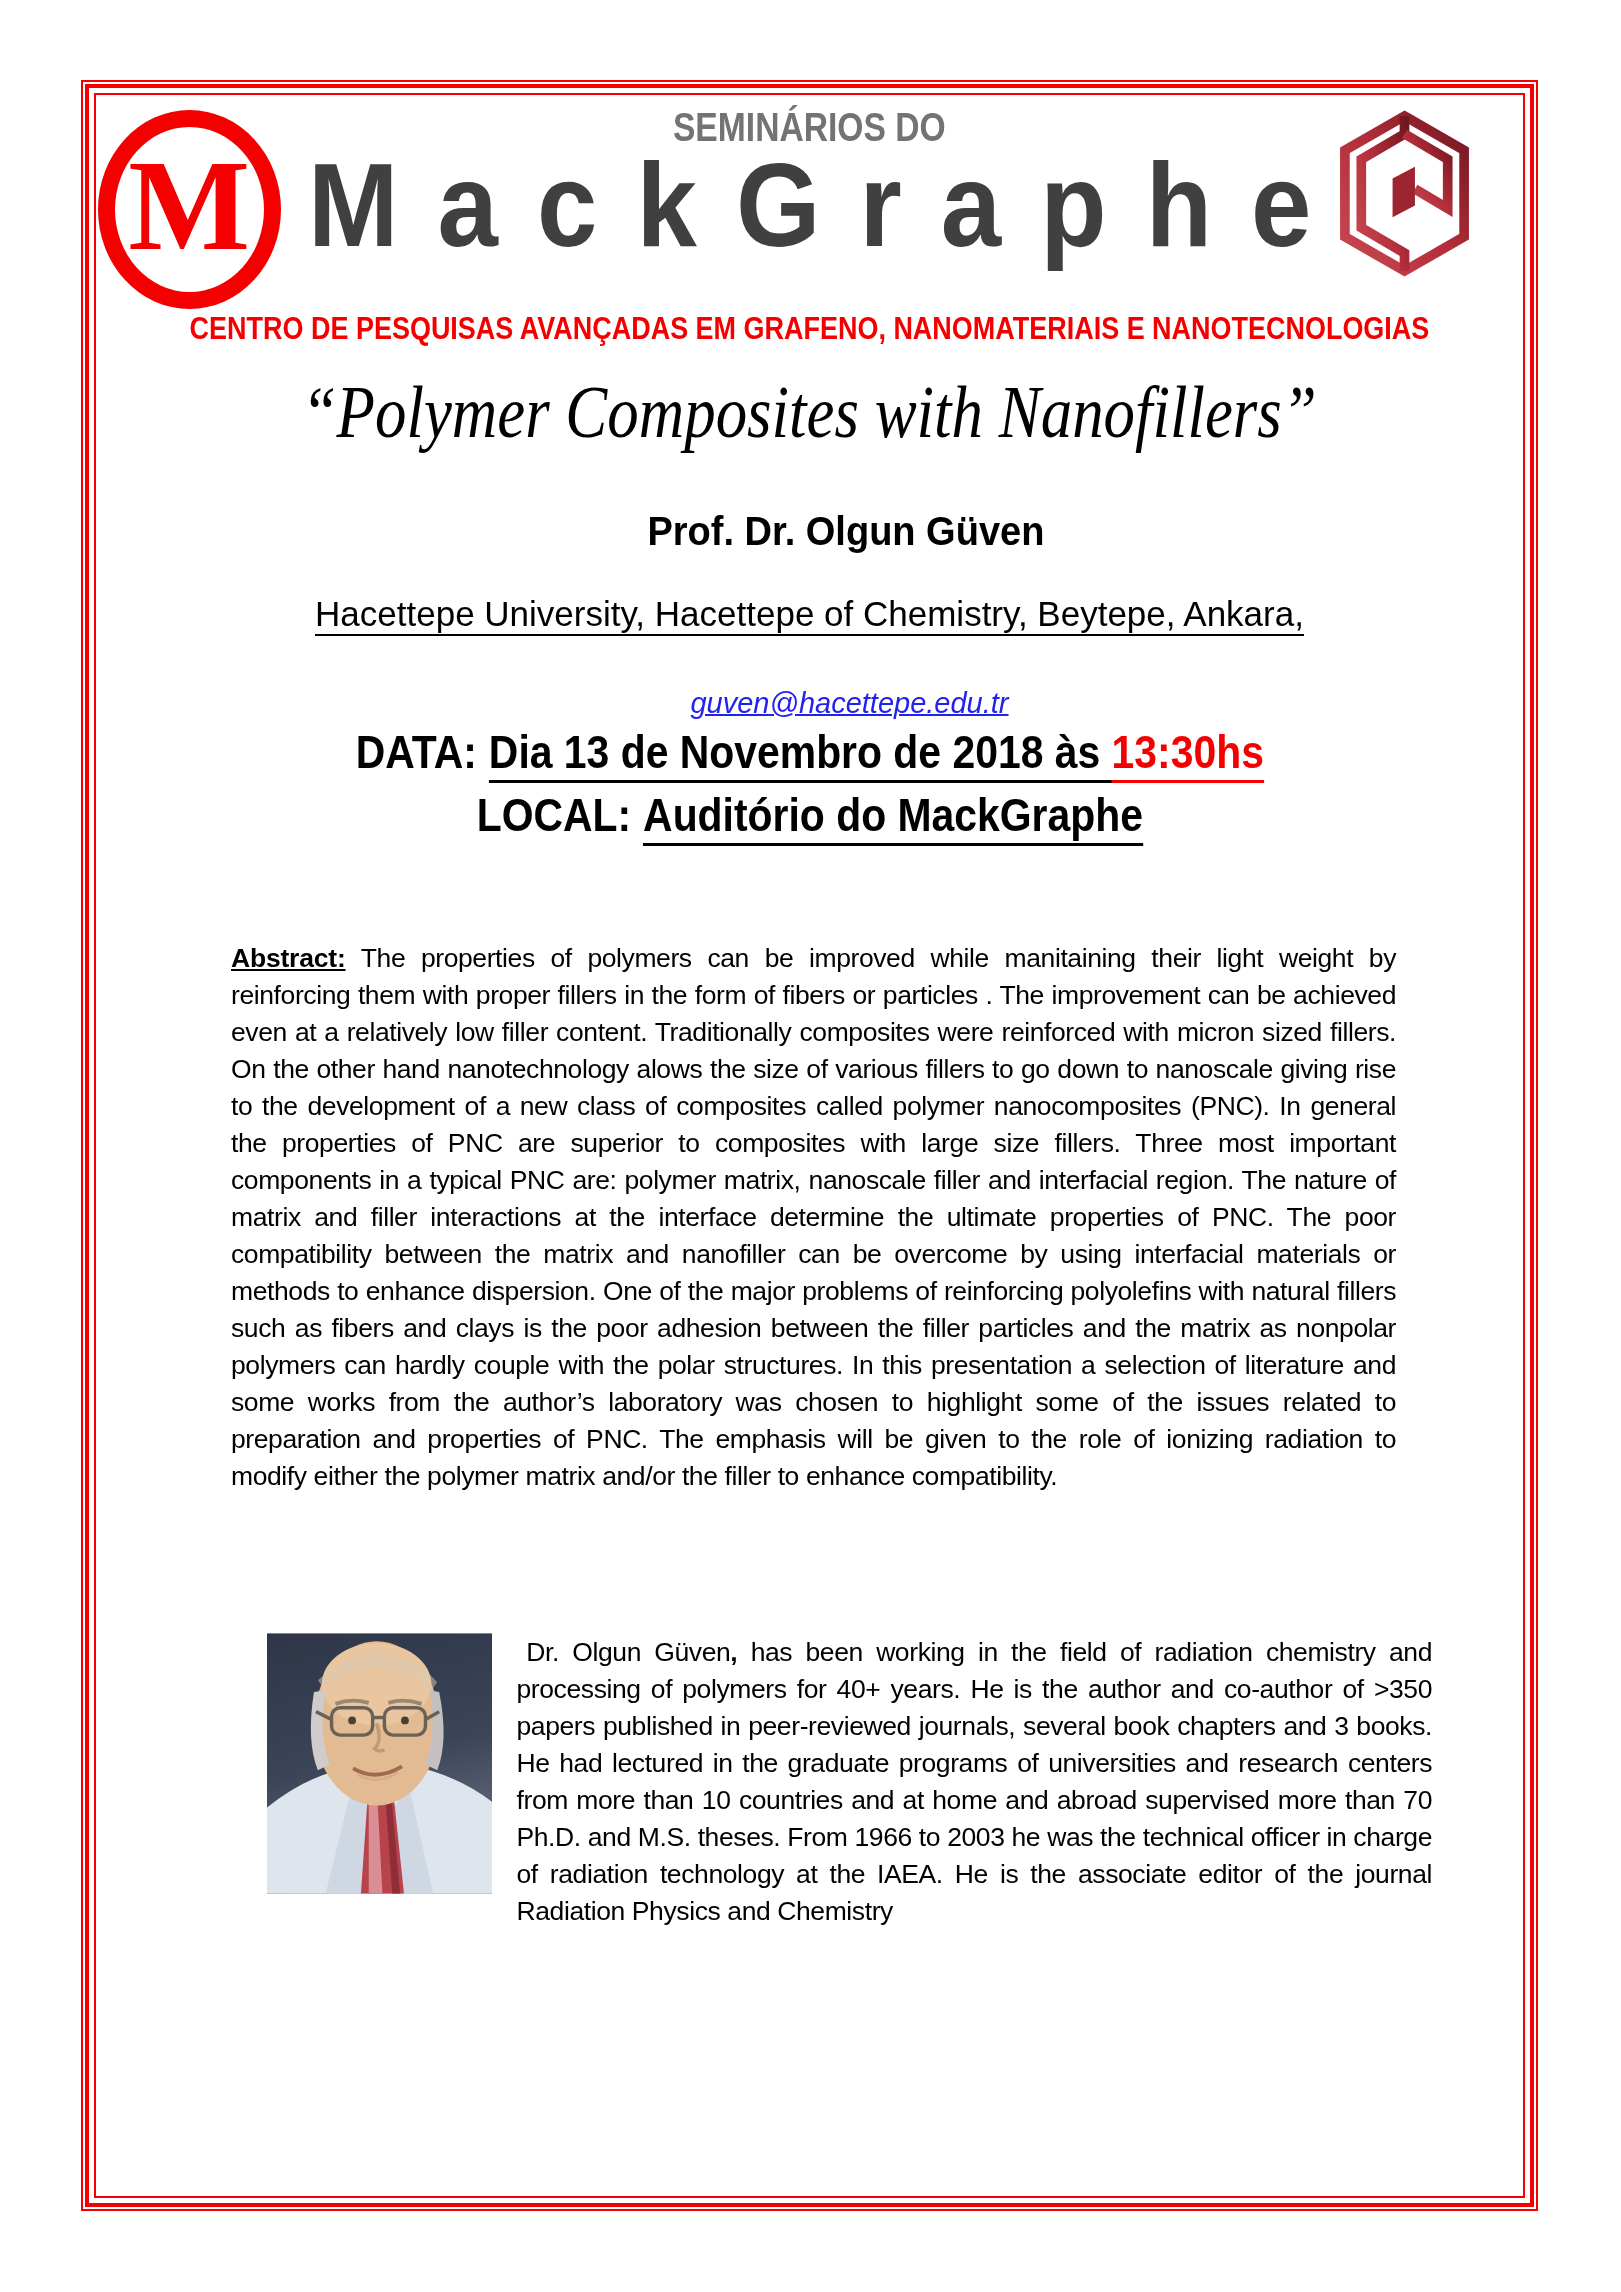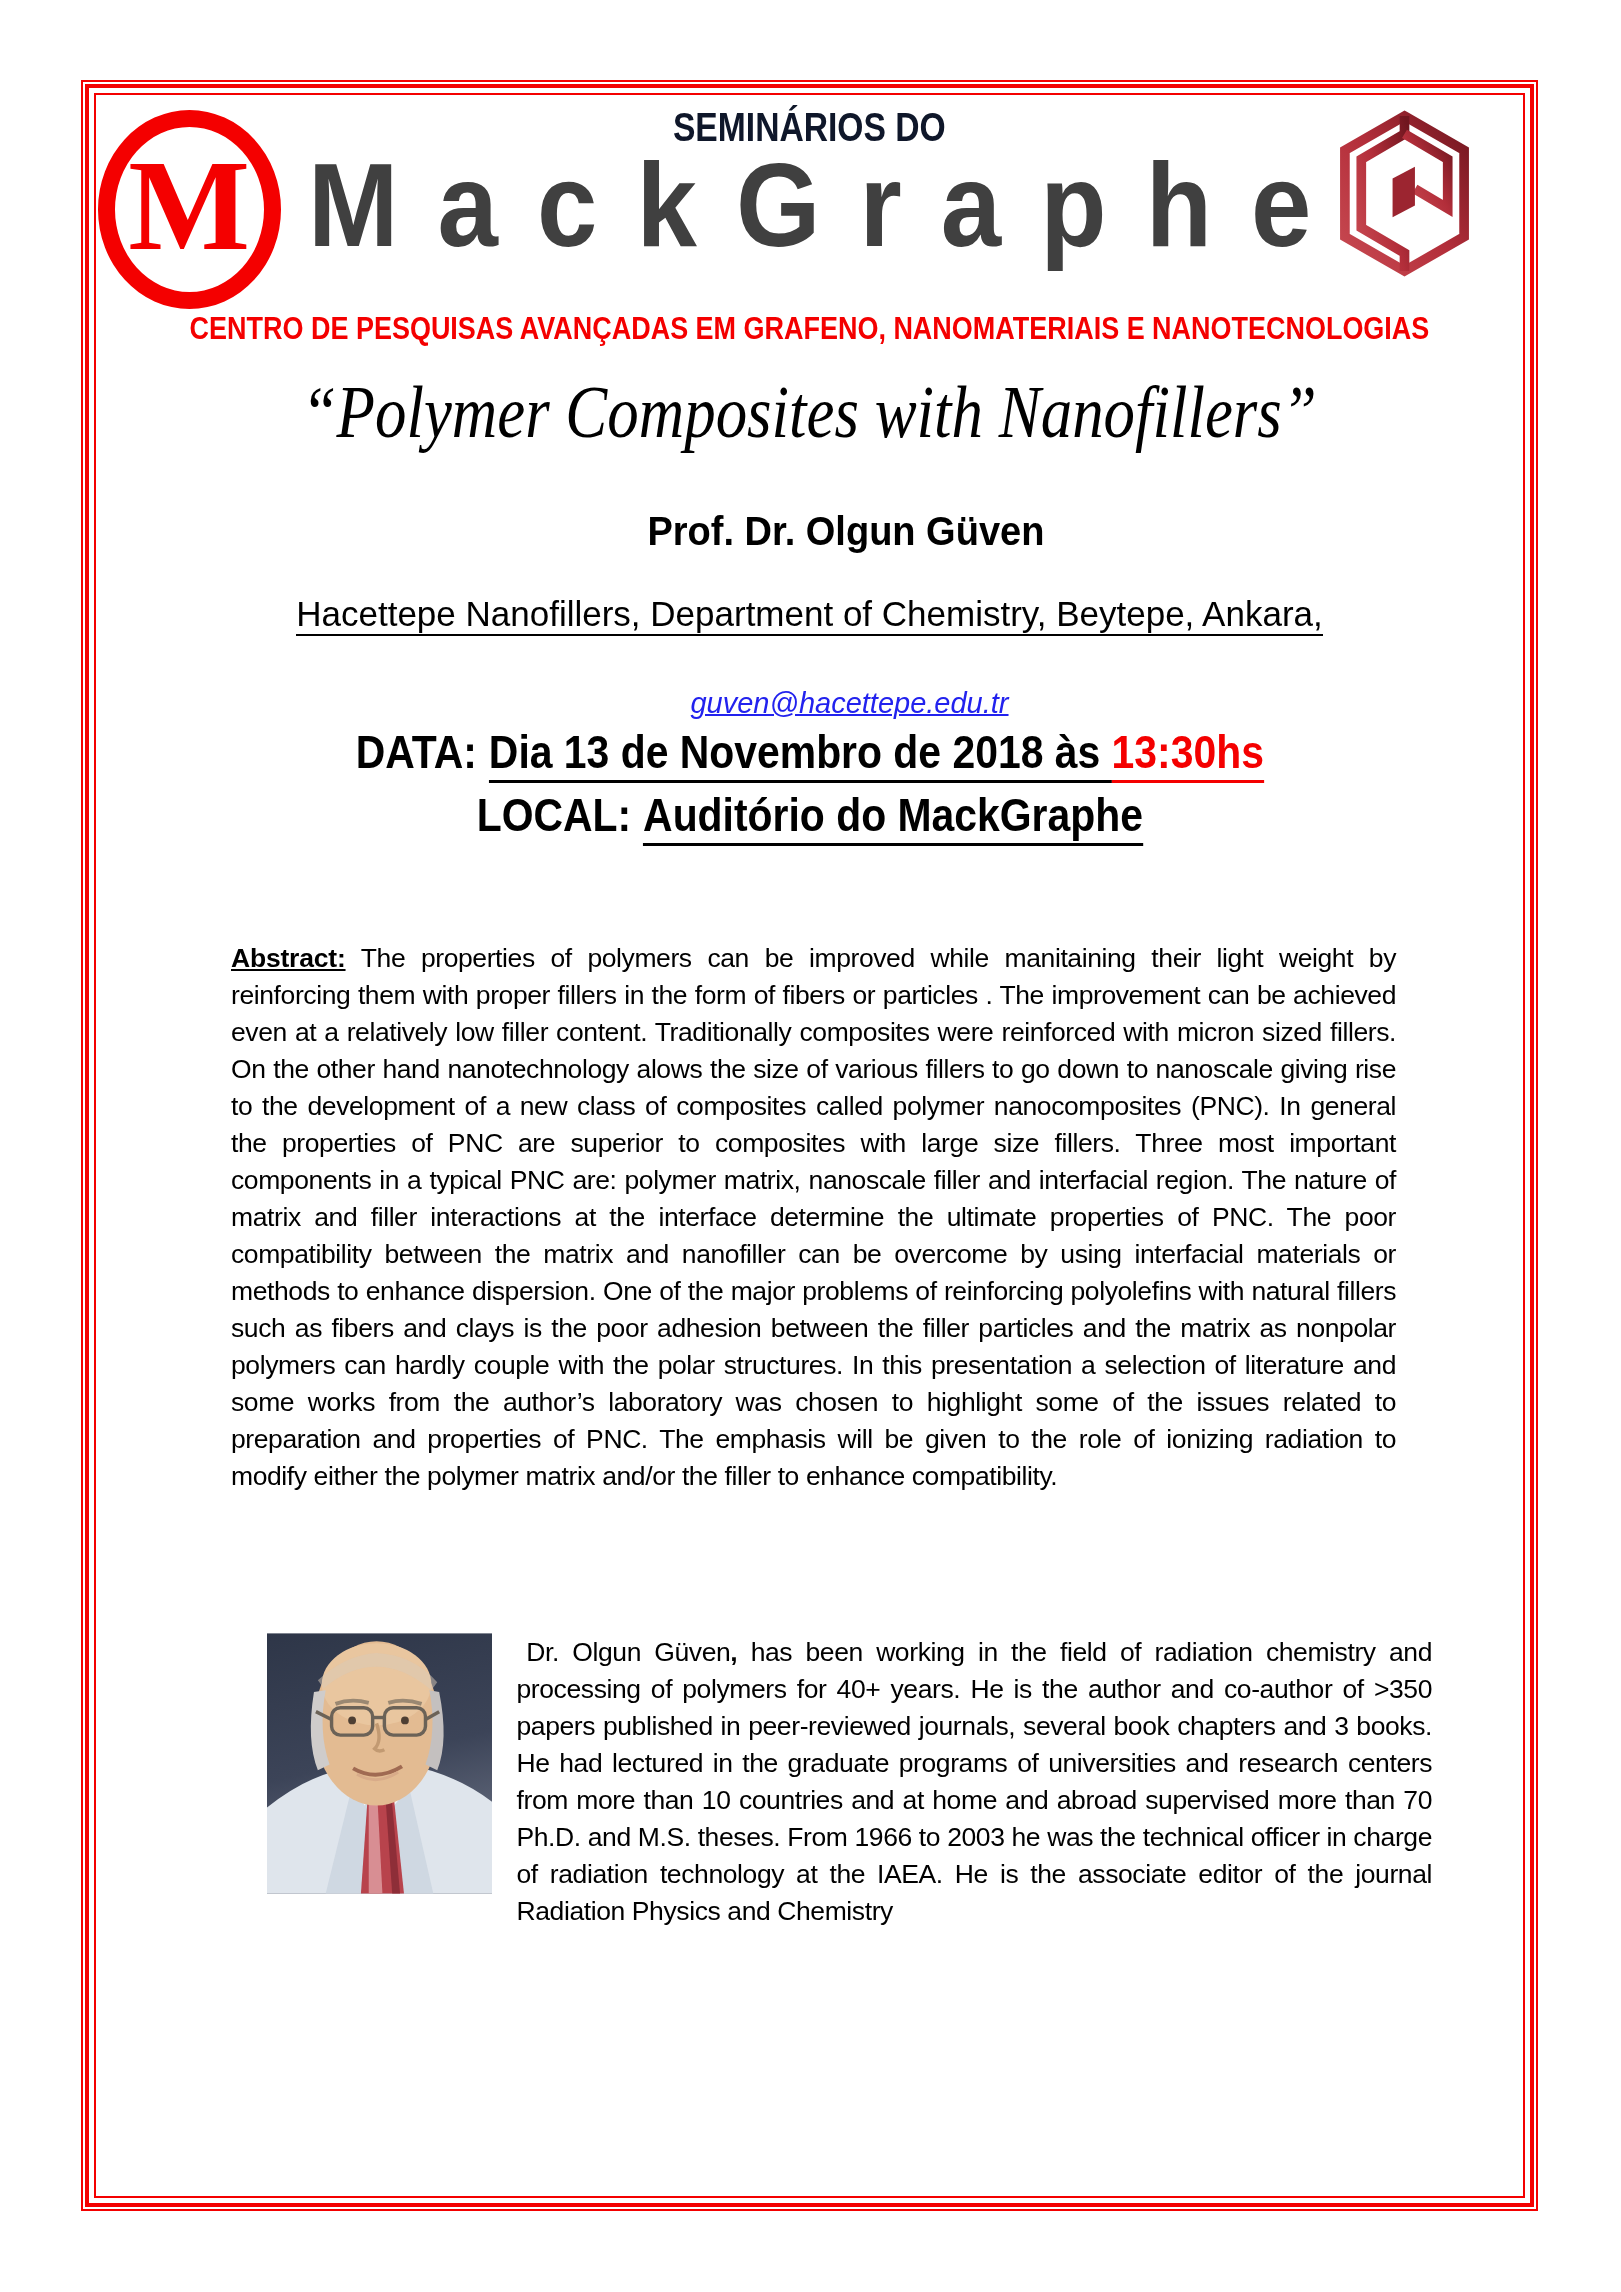--- a/index.html
+++ b/index.html
@@ -14,21 +14,21 @@
   .content{position:absolute;left:81px;top:80px;width:1457px;height:2131px;}
 
   .abs{position:absolute;left:0;width:100%;text-align:center;}
   .squeeze{display:inline-block;white-space:nowrap;transform-origin:50% 50%;}
 
   
   .m-badge{position:absolute;left:16.7px;top:30px;width:183px;height:199px;box-sizing:border-box;
            border:17.6px solid #f40000;border-radius:50%;display:flex;align-items:center;justify-content:center;}
   .m-badge .m{font-family:"Liberation Serif","DejaVu Serif",serif;font-weight:bold;font-size:129px;line-height:1;color:#f40000;transform:translateY(-3.9px);}
 
-  .kicker{top:27.4px;color:#0f172a;font-weight:bold;font-size:41px;line-height:1;}
+  .kicker{top:27.4px;color:#737373;font-weight:bold;font-size:41px;line-height:1;}
   .kicker .squeeze{transform:scaleX(0.82);}
 
   .wordmark{top:55px;color:#404040;font-weight:bold;font-size:118px;line-height:1.2;}
   .wordmark .squeeze{transform:scaleX(0.92);letter-spacing:0.36em;padding-left:0.36em;}
 
   .hex-logo{position:absolute;right:59px;top:27.4px;width:149px;height:173px;}
 
   .tagline{top:233px;color:#f40000;font-weight:bold;font-size:31px;line-height:1;}
   .tagline .squeeze{transform:scaleX(0.87);}
 
@@ -109,21 +109,21 @@
 
     <div class="abs title">
       <span class="squeeze">“Polymer Composites with Nanofillers”</span>
     </div>
 
     <div class="abs speaker">
       <span class="squeeze">Prof. Dr. Olgun Güven</span>
     </div>
 
     <div class="abs affil">
-      <span class="line"><span class="u">Hacettepe Nanofillers, Department of Chemistry, Beytepe, Ankara,</span></span>
+      <span class="line"><span class="u">Hacettepe University, Hacettepe of Chemistry, Beytepe, Ankara,</span></span>
     </div>
 
     <div class="abs email-line">
       <a href="#">guven@hacettepe.edu.tr</a>
     </div>
 
     <div class="abs meta date-line">
       <span class="squeeze">
         <span class="lbl">DATA:</span><span class="u">Dia 13 de Novembro de 2018 às </span><span class="u-red">13:30hs</span>
       </span>

